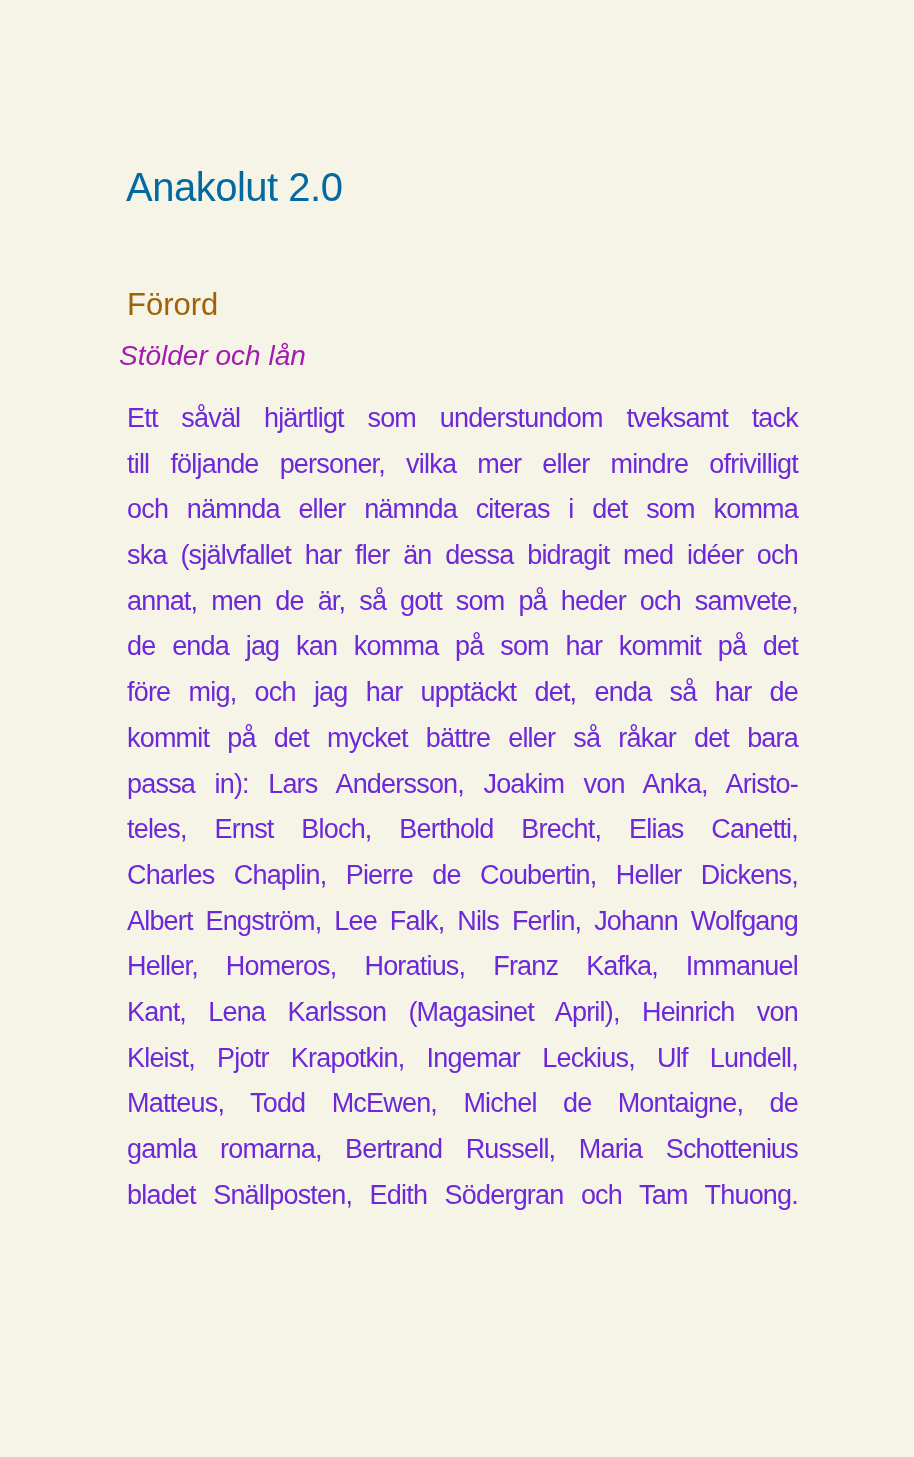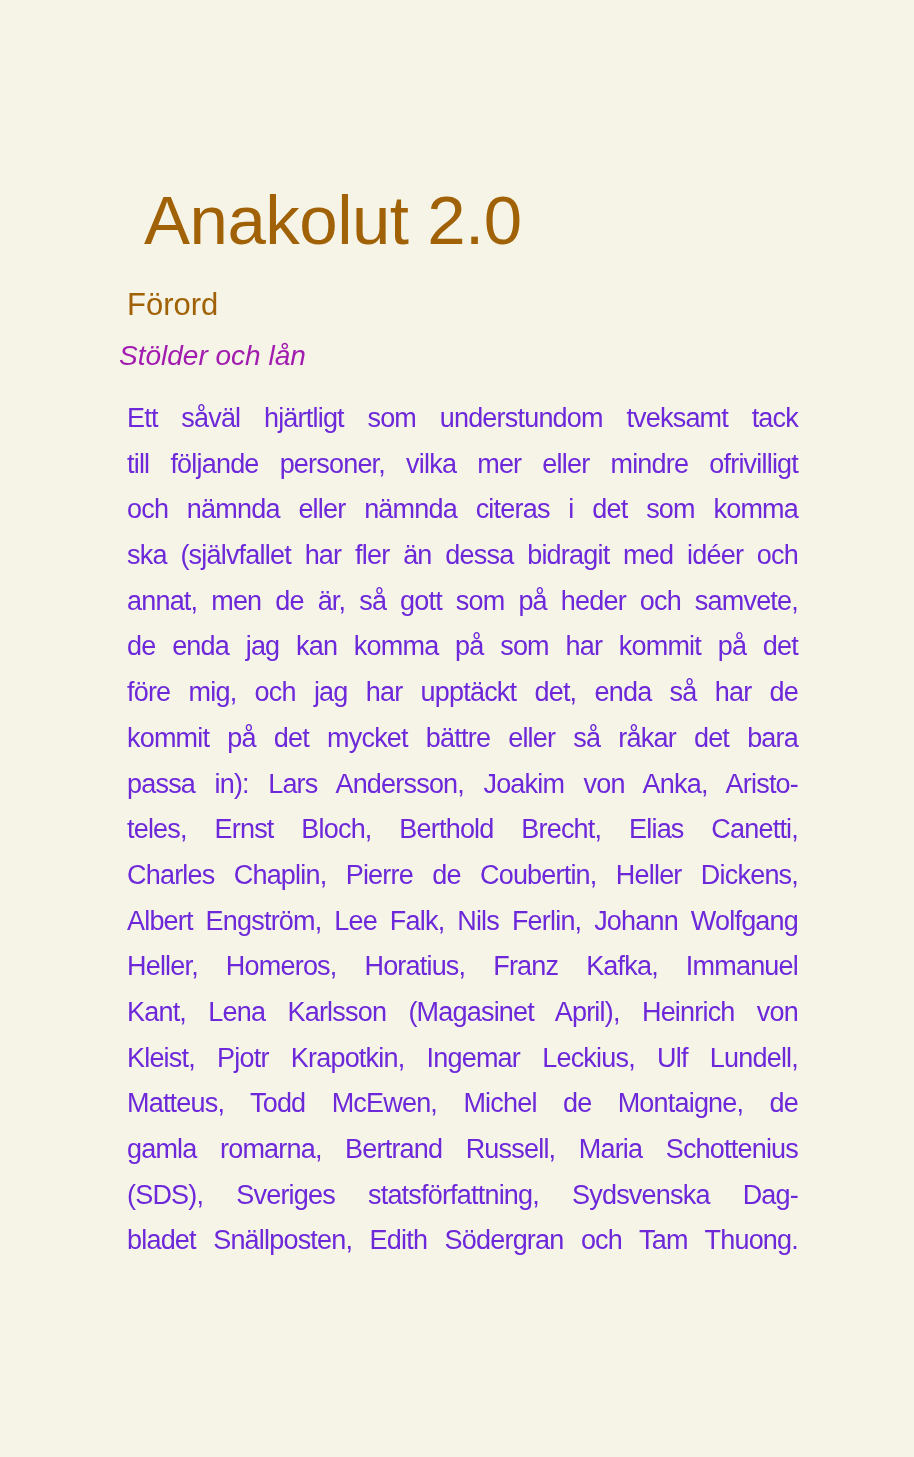--- a/index.html
+++ b/index.html
@@ -16,27 +16,26 @@
     overflow: hidden;
   }
   .page {
     position: absolute;
     inset: 0;
   }
   .book-title {
     position: absolute;
     left: 126px;
     top: 140px;
-    font-size: 69px;
+    font-size: 40px;
     font-weight: 300;
     letter-spacing: -0.5px;
     line-height: 1;
-    color: #a16207;
+    color: #0369a1;
     white-space: nowrap;
-    margin-left: 18px;
   }
   .section-heading {
     position: absolute;
     left: 127px;
     top: 263px;
     font-size: 31px;
     font-weight: 400;
     line-height: 1;
     color: #a16207;
     white-space: nowrap;
@@ -93,17 +92,16 @@
     <div class="body-line">kommit på det mycket bättre eller så råkar det bara</div>
     <div class="body-line">passa in): Lars Andersson, Joakim von Anka, Aristo-</div>
     <div class="body-line">teles, Ernst Bloch, Berthold Brecht, Elias Canetti,</div>
     <div class="body-line">Charles Chaplin, Pierre de Coubertin, Heller Dickens,</div>
     <div class="body-line">Albert Engström, Lee Falk, Nils Ferlin, Johann Wolfgang</div>
     <div class="body-line">Heller, Homeros, Horatius, Franz Kafka, Immanuel</div>
     <div class="body-line">Kant, Lena Karlsson (Magasinet April), Heinrich von</div>
     <div class="body-line">Kleist, Pjotr Krapotkin, Ingemar Leckius, Ulf Lundell,</div>
     <div class="body-line">Matteus, Todd McEwen, Michel de Montaigne, de</div>
     <div class="body-line">gamla romarna, Bertrand Russell, Maria Schottenius</div>
-    <div class="body-line">(SDS), Sveriges statsförfattning, Sydsvenska Dag-</div>
     <div class="body-line">bladet Snällposten, Edith Södergran och Tam Thuong.</div>
   </div>
 
 </div>
 
 </body></html>

